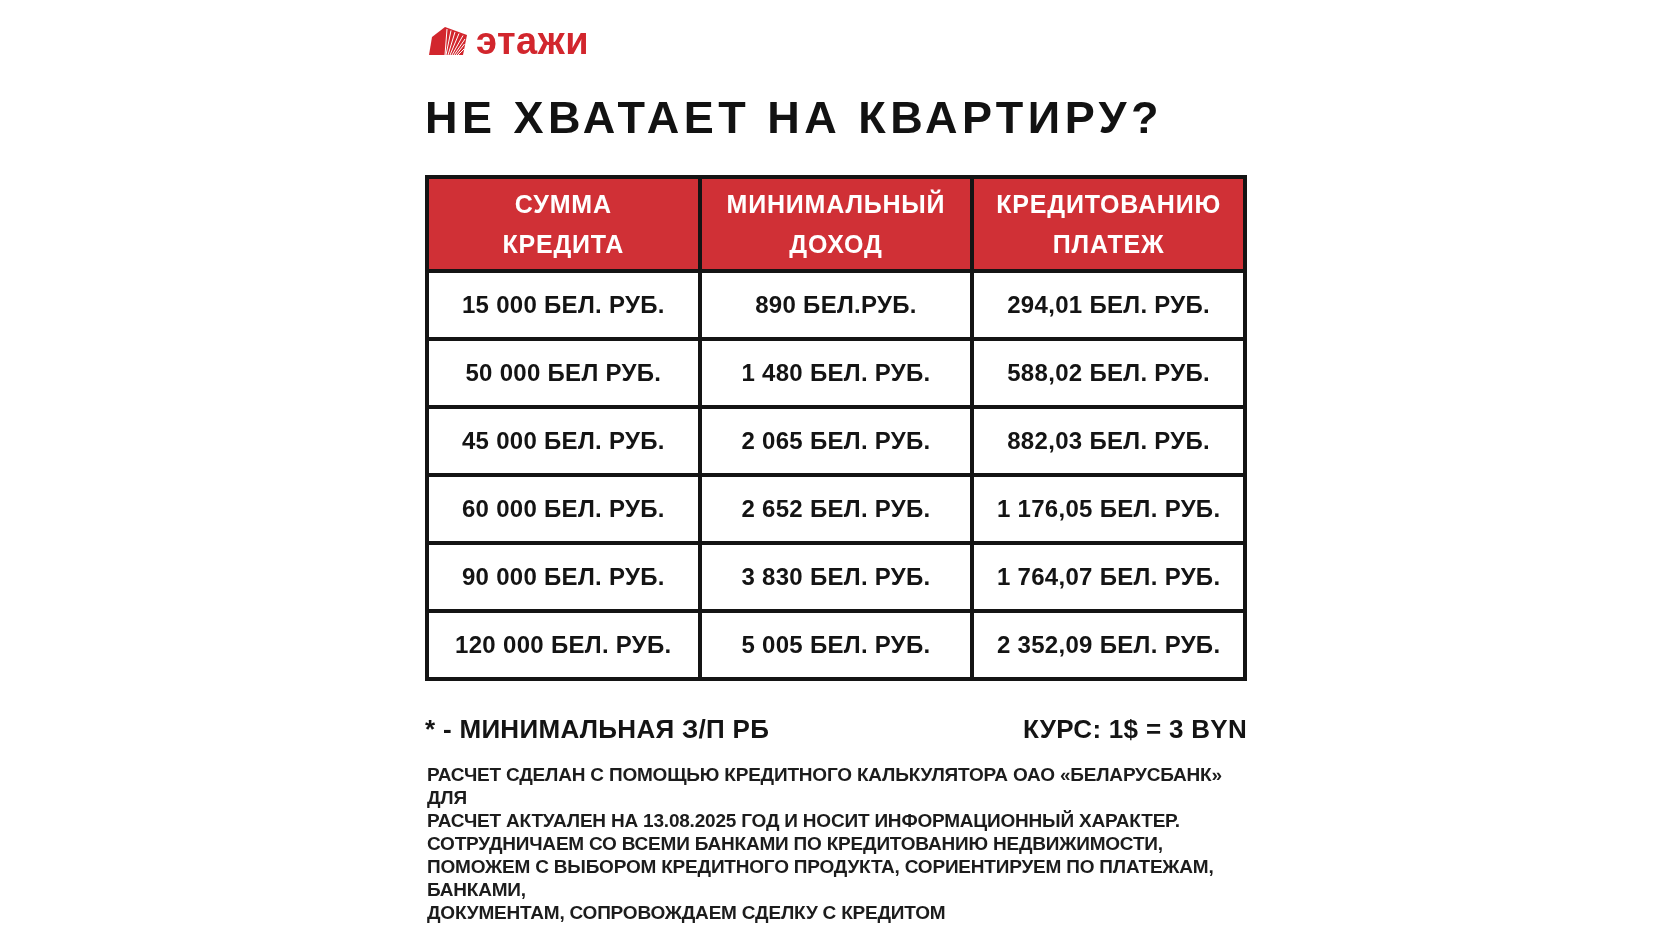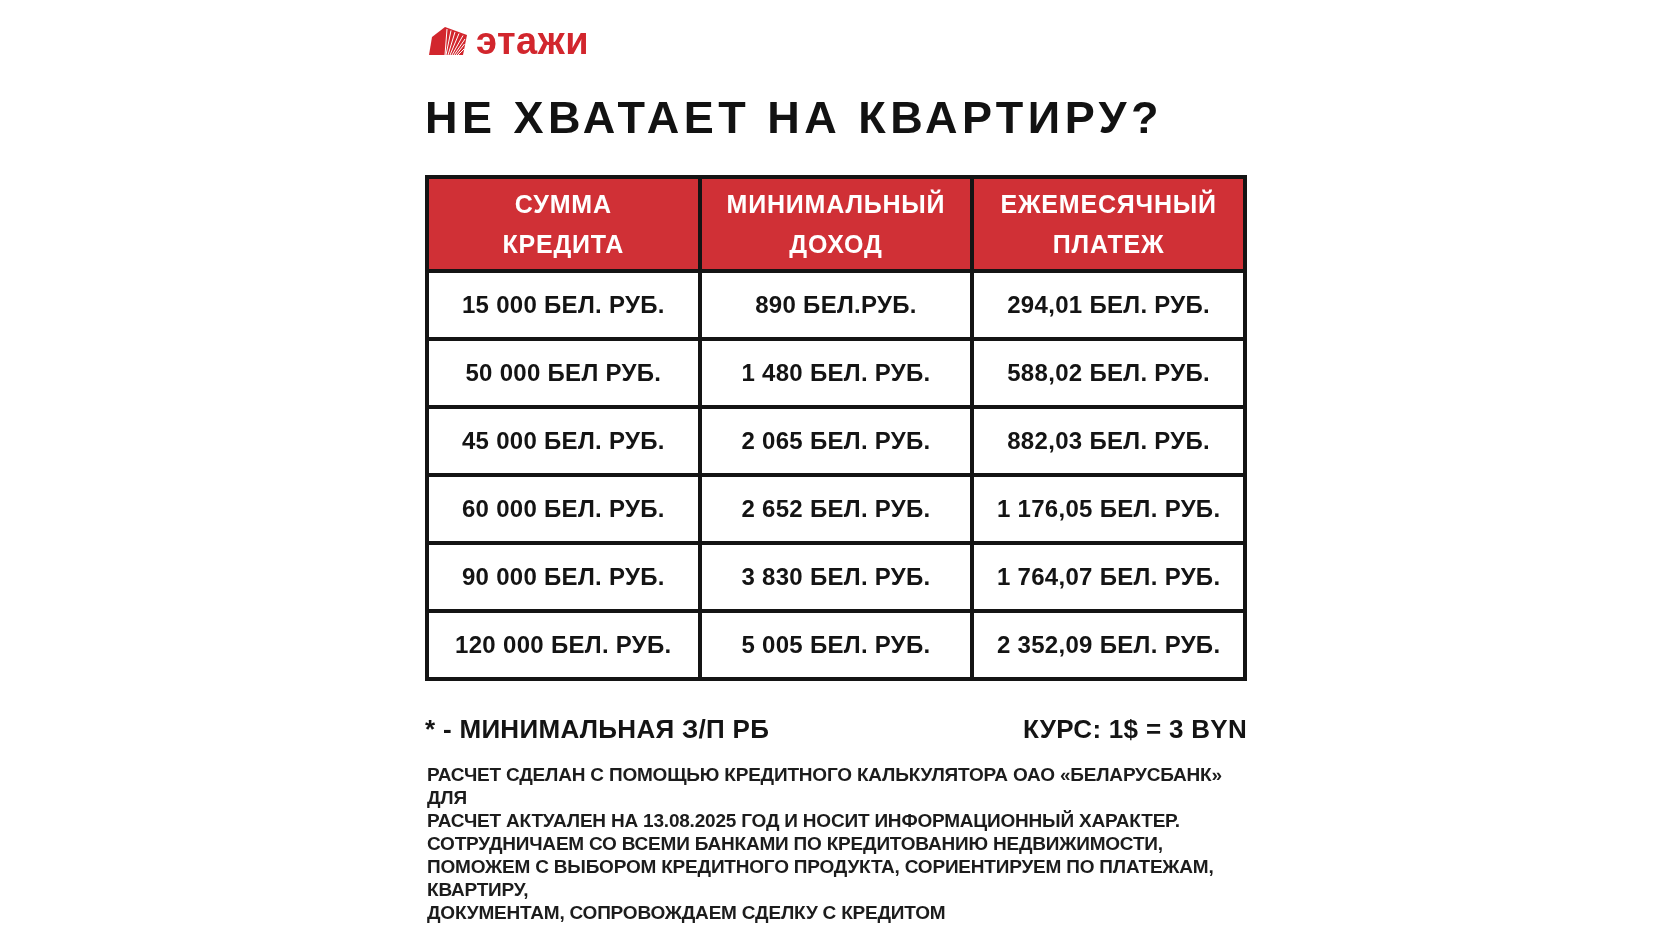--- a/index.html
+++ b/index.html
@@ -91,21 +91,21 @@
         <tr>
           <th>
             <span>СУММА</span><br>
             <span>КРЕДИТА</span>
           </th>
           <th>
             <span>МИНИМАЛЬНЫЙ</span><br>
             <span>ДОХОД</span>
           </th>
           <th>
-            <span>ЕЖЕМЕСЯЧНЫЙ</span><br>
+            <span>КРЕДИТОВАНИЮ</span><br>
             <span>ПЛАТЕЖ</span>
           </th>
         </tr>
       </thead>
       <tbody>
         <tr>
           <td>15 000 БЕЛ. РУБ.</td>
           <td>890 БЕЛ.РУБ.</td>
           <td>294,01 БЕЛ. РУБ.</td>
         </tr>
@@ -140,18 +140,18 @@
     <div class="notes">
       <span class="note-left">* - МИНИМАЛЬНАЯ З/П РБ</span>
       <span class="note-right">КУРС: 1$ = 3 BYN</span>
     </div>
 
     <div class="fineprint">
       <div>РАСЧЕТ СДЕЛАН С ПОМОЩЬЮ КРЕДИТНОГО КАЛЬКУЛЯТОРА ОАО «БЕЛАРУСБАНК» ДЛЯ</div>
       <div>РАСЧЕТ АКТУАЛЕН НА 13.08.2025 ГОД И НОСИТ ИНФОРМАЦИОННЫЙ ХАРАКТЕР.</div>
       <div>СОТРУДНИЧАЕМ СО ВСЕМИ БАНКАМИ ПО КРЕДИТОВАНИЮ НЕДВИЖИМОСТИ,</div>
       <div>ПОМОЖЕМ С ВЫБОРОМ КРЕДИТНОГО ПРОДУКТА, СОРИЕНТИРУЕМ ПО ПЛАТЕЖАМ,</div>
-      <div>КВАРТИРУ,</div>
+      <div>БАНКАМИ,</div>
       <div>ДОКУМЕНТАМ, СОПРОВОЖДАЕМ СДЕЛКУ С КРЕДИТОМ</div>
     </div>
 
   </div>
 </div>
 
 </body></html>

